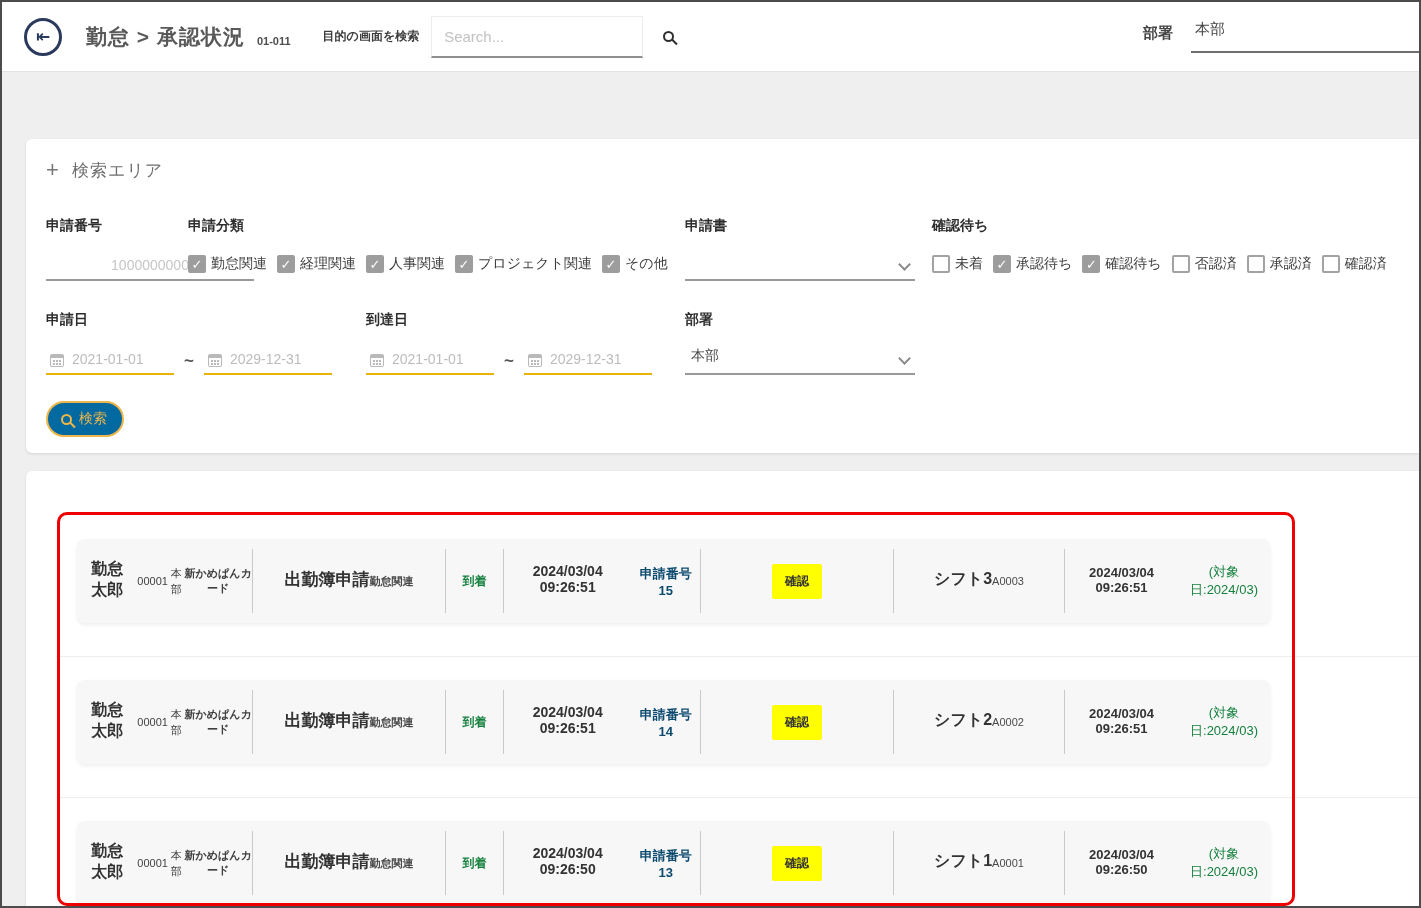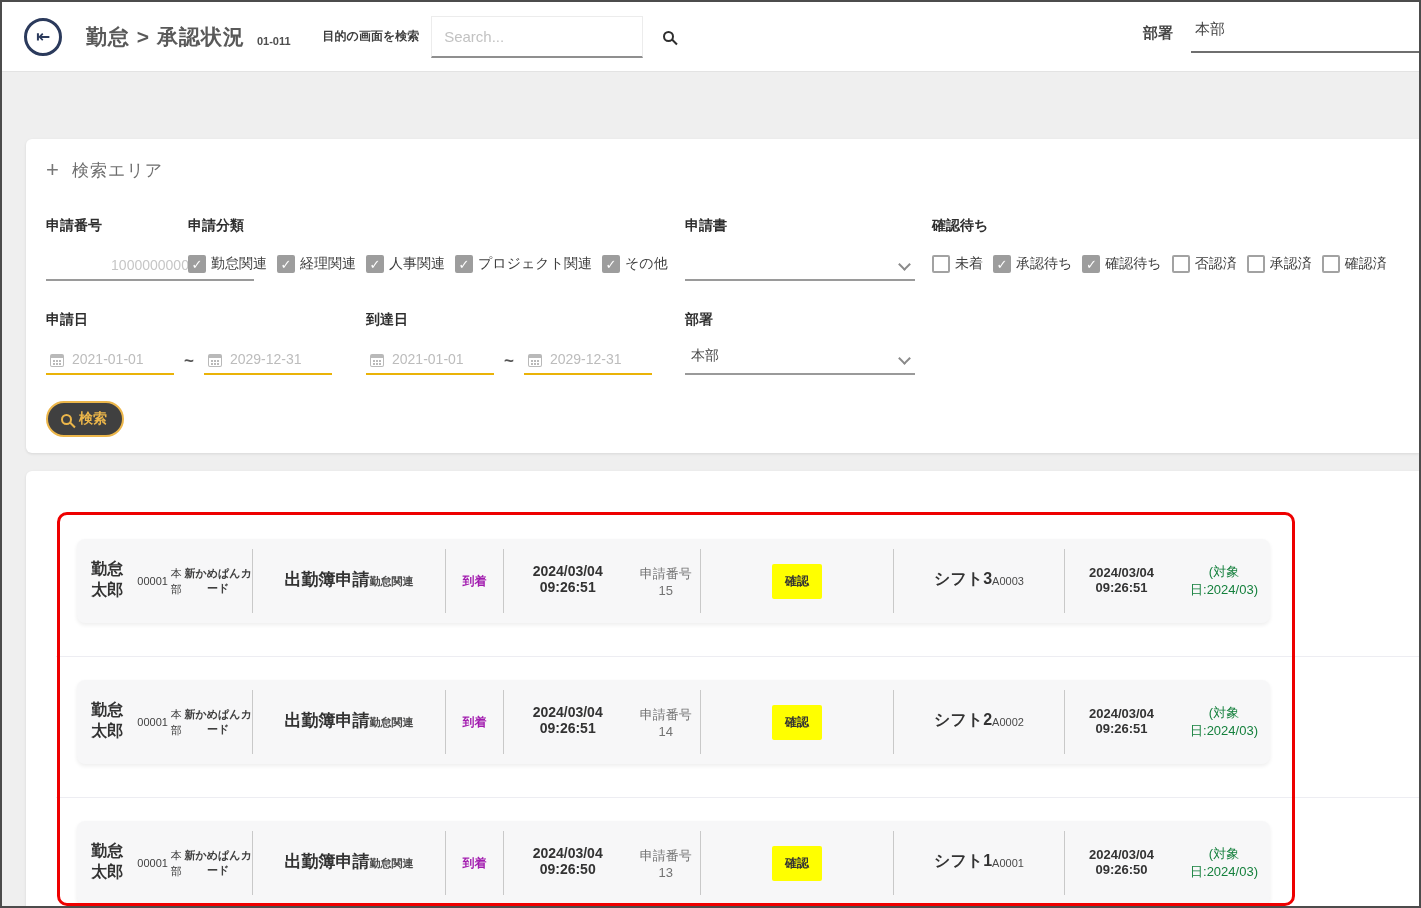--- a/index.html
+++ b/index.html
@@ -87,22 +87,22 @@
   .date-field { display:flex; align-items:flex-end; border-bottom:2px solid #eab308;
                 width:128px; height:30px; padding:0 4px 6px 4px; }
   .cal { position:relative; width:14px; height:13px; border:1px solid #b9b9b9; border-top:4px solid #b9b9b9;
          border-radius:2px; margin-right:8px; flex:0 0 auto; }
   .cal::after { content:''; position:absolute; left:2px; top:2px; width:2px; height:2px; background:#b9b9b9;
                 box-shadow:3px 0 0 #b9b9b9,6px 0 0 #b9b9b9,0 3px 0 #b9b9b9,3px 3px 0 #b9b9b9,6px 3px 0 #b9b9b9; }
   .date-ph { font-size:14px; color:#bcbcbc; }
   .tilde { font-size:17px; font-weight:bold; color:#555; margin:0 10px 4px 10px; }
 
   .btn-search { margin-top:26px; display:inline-flex; align-items:center; gap:7px;
-                border:2px solid #ecb64a; color:#ecb64a; background:#404040;
-                border-radius:19px; padding:7px 15px 7px 13px; font-size:14px; font-weight:bold; cursor:pointer;
+                border:2px solid #ecb64a; color:#ecb64a; background:#0369a1;
+                border-radius:19px; padding:7px 15px 7px 13px; font-size:14px; font-weight:normal; cursor:pointer;
                 font-family:"Liberation Sans","DejaVu Sans",sans-serif;text-align:right; }
 
   
   .results-card { margin-top:18px; padding:20px 0 0 30px; min-height:447px; }
   .results-title { font-size:18px; color:#6e6e6e; letter-spacing:2px; }
   .rows { margin-top:48px; }
   .row-item { border-bottom:1px solid #ededf2; padding-bottom:33px; margin-bottom:23px; }
   .row-item:last-child { border-bottom:none; margin-bottom:0; padding-bottom:0; }
   .row-card { margin-left:21px; width:1193px; height:84px; background:#f7f7f8;
               border-radius:8px; box-shadow:0 2px 4px rgba(0,0,0,.07);
@@ -110,23 +110,23 @@
   .cell { display:flex; flex-direction:row; justify-content:center; align-items:center;
           border-right:1px solid #c9c9c9; text-align:center; }
   .cell:last-child { border-right:none; }
   .c-person { width:176px; } .c-form { width:193px; } .c-arrive { width:58px; }
   .c-applied { width:197px; } .c-action { width:193px;align-items:center; } .c-shift { width:171px; } .c-target { flex:1; }
   .person-name { font-size:16px; font-weight:bold; color:#333; margin-bottom:2px; }
   .person-sub { font-size:11px; color:#3f3f3f; line-height:1.5; }
   .person-card { font-size:11px; font-weight:bold; color:#3f3f3f; }
   .form-name { font-size:17px; font-weight:bold; color:#333; margin-bottom:4px; }
   .form-cat { font-size:11px; font-weight:bold; color:#4a4a4a; }
-  .arrive-txt { font-size:12px; font-weight:bold; color:#a21caf; }
+  .arrive-txt { font-size:12px; font-weight:bold; color:#15803d; }
   .dt-main { font-size:14px; font-weight:bold; color:#333; margin-bottom:4px; }
-  .dt-sub { font-size:13px; font-weight:normal; color:#737373; }
+  .dt-sub { font-size:13px; font-weight:bold; color:#0c4a6e; }
   .badge { background:#ffff00; color:#333; font-size:12px; font-weight:bold; padding:9px 13px; border-radius:2px; cursor:pointer; }
   .shift-name { font-size:16px; font-weight:bold; color:#333; margin-bottom:4px; }
   .shift-code { font-size:11px; color:#4a4a4a; }
   .tgt-main { font-size:13px; font-weight:bold; color:#333; margin-bottom:3px; }
   .tgt-sub { font-size:13px; font-weight:normal; color:#15803d; }
 
   .red-overlay { position:absolute; left:55px; top:510px; width:1238px; height:394px;
                  border:3px solid #ee0000; border-radius:10px; pointer-events:none; z-index:5; }
 </style>
 </head>

